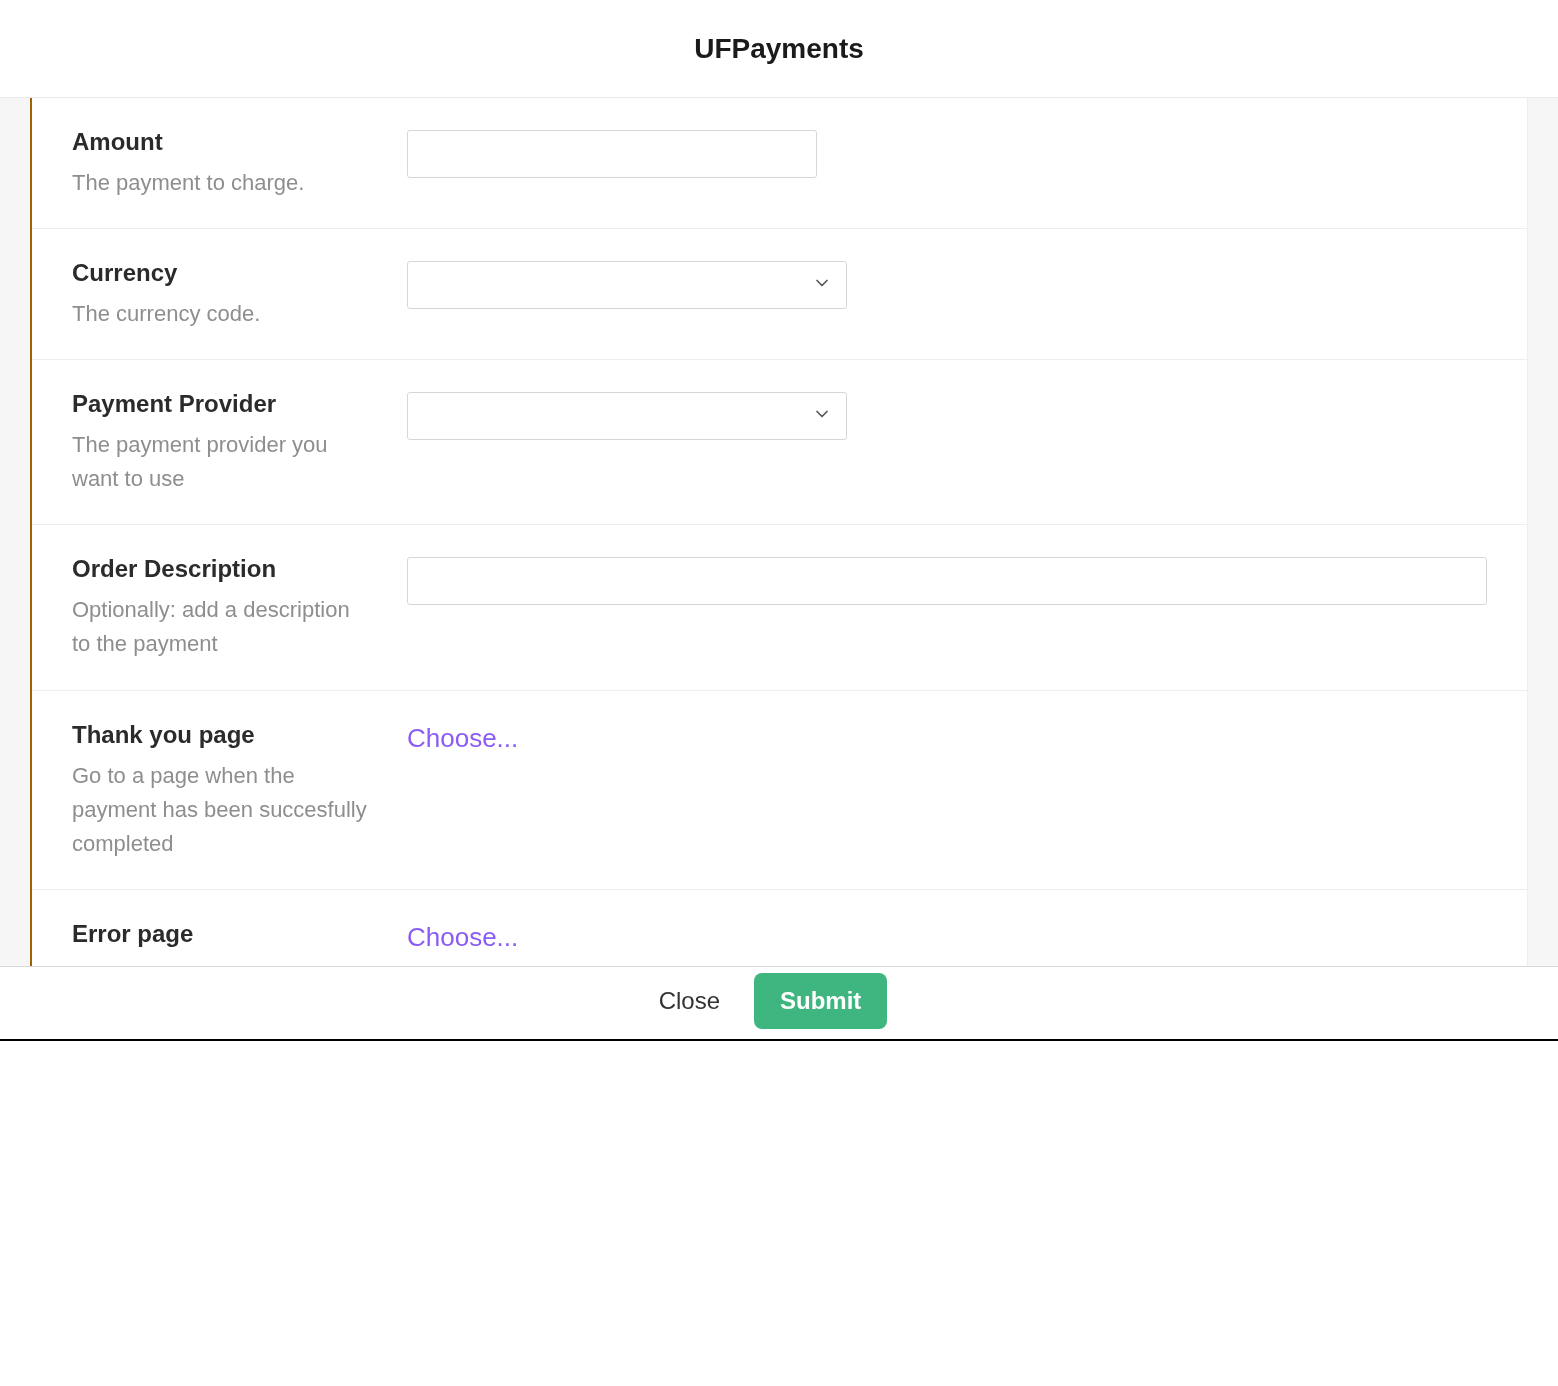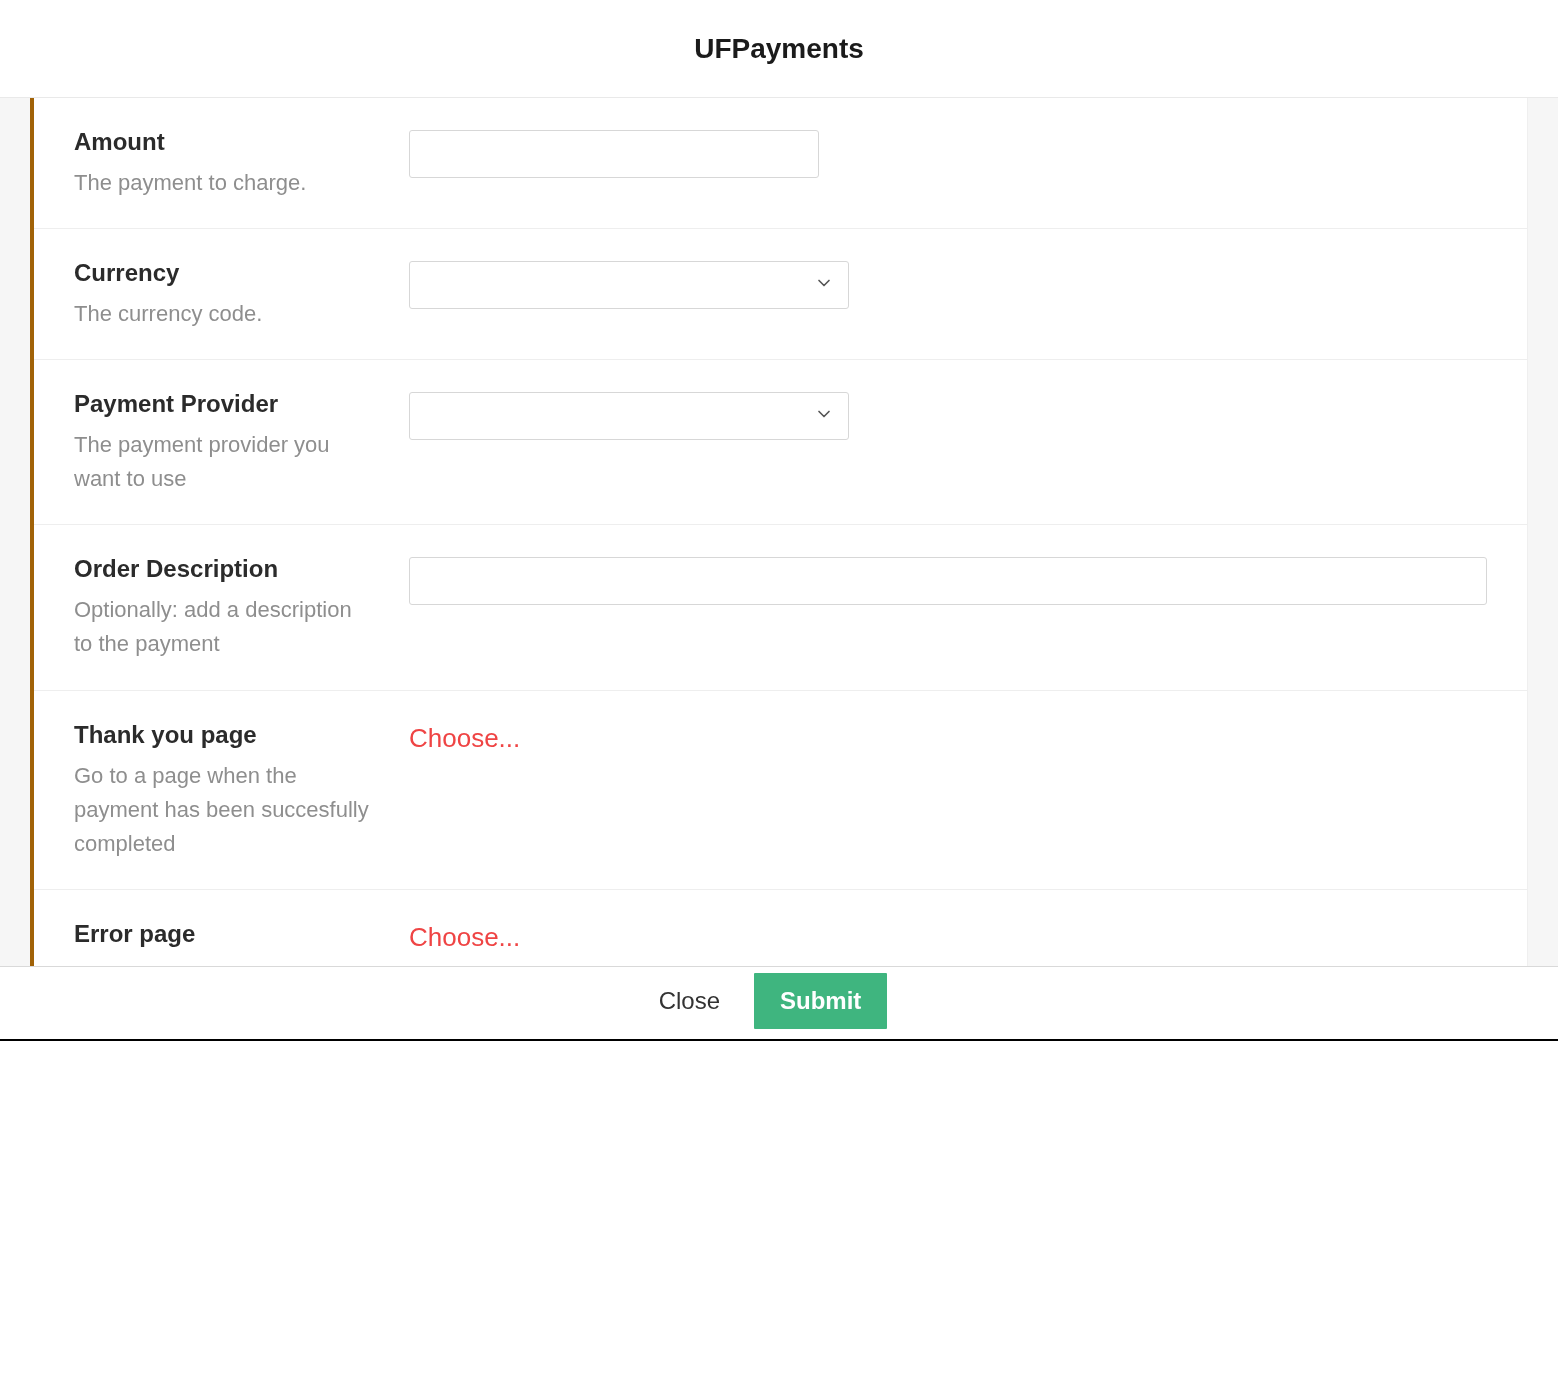--- a/index.html
+++ b/index.html
@@ -31,21 +31,21 @@
     background: #f6f6f6;
     height: 869px;
     overflow: hidden;
     border-bottom: 1px solid #d9d9d9;
   }
   .panel {
     background: #fff;
     margin: 0 30px;
     height: 869px;
     overflow: hidden;
-    border-left: 4px solid #a16207;
+    border-left: 2px solid #a16207;
     border-right: 1px solid #efefef;
   }
   .row {
     display: flex;
     padding: 30px 40px 28px 40px;
     border-bottom: 1px solid #eeeeee;
     align-items: flex-start;
   }
   .row:last-child {
     border-bottom: none;
@@ -86,21 +86,21 @@
     position: relative;
     display: flex;
     align-items: center;
     justify-content: flex-end;
     padding-right: 14px;
     cursor: pointer;
   }
   .select svg { pointer-events: none; }
   .choose-link {
     font-size: 26px;
-    color: #ef4444;
+    color: #8b5cf6;
     cursor: pointer;
     user-select: none;
     padding-top: 2px;
   }
   .footer {
     position: absolute;
     left: 0;
     right: 0;
     top: 967px;
     height: 74px;
@@ -119,21 +119,21 @@
     background: none;
     border: none;
     padding: 10px 8px;
   }
   .btn-submit {
     font-size: 24px;
     font-weight: 700;
     color: #fff;
     background: #3fb57f;
     border: none;
-    border-radius: 1px;
+    border-radius: 8px;
     padding: 14px 26px;
     cursor: pointer;
   }
 </style>
 </head>
 <body>
 
 <div class="header">
   <h1>UFPayments</h1>
 </div>

